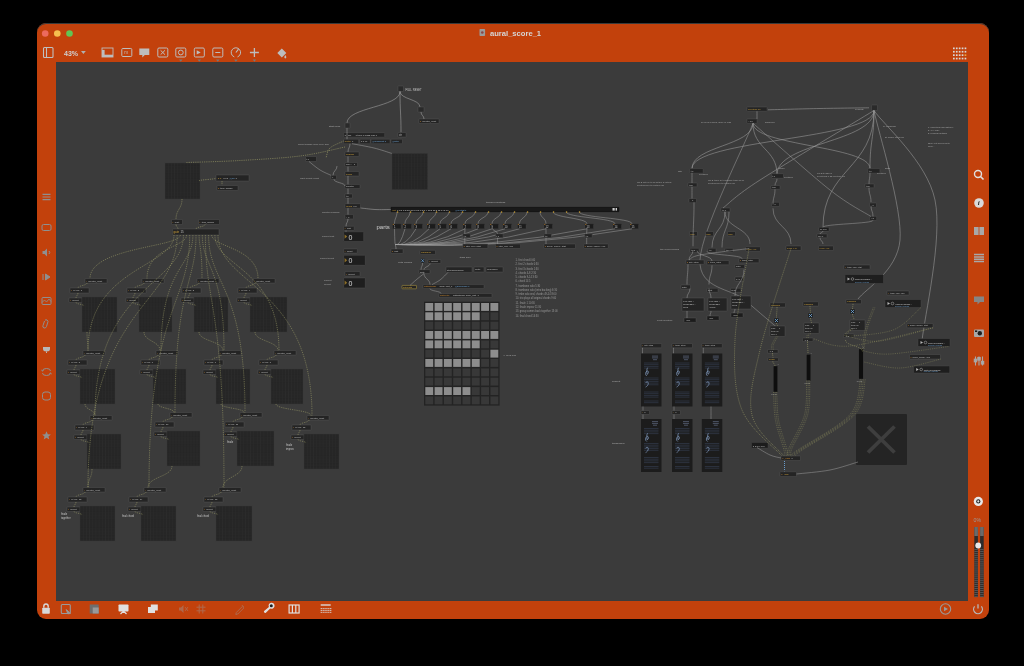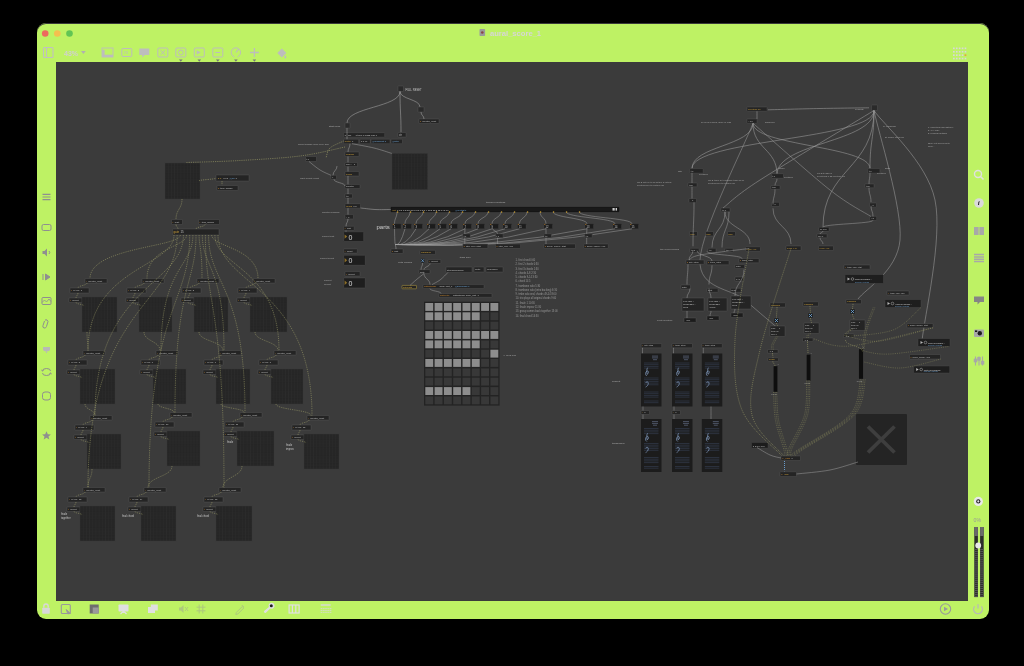--- a/index.html
+++ b/index.html
@@ -1,15 +1,15 @@
 <!DOCTYPE html>
 <html><head><meta charset="utf-8"><style>
 *{margin:0;padding:0;box-sizing:border-box;-webkit-font-smoothing:antialiased}
 html,body{width:1024px;height:666px;background:#000;overflow:hidden;font-family:"Liberation Sans",sans-serif}
-#win{position:absolute;left:36.5px;top:23px;width:952px;height:596px;background:#bef264;border-radius:9px;overflow:hidden;box-shadow:inset 0 1px 0 #3a3a3a}
+#win{position:absolute;left:36.5px;top:23px;width:952px;height:596px;background:#c2410c;border-radius:9px;overflow:hidden;box-shadow:inset 0 1px 0 #3a3a3a}
 #canvas{position:absolute;left:19.5px;top:39px;width:911.5px;height:538.5px;background:#3b3b3b}
 </style></head><body>
 <div id="win">
 <div id="canvas"></div>
 <svg style="position:absolute;left:19.5px;top:39px" width="911.5" height="538.5" viewBox="56 62 911.5 538.5" font-family="Liberation Sans, sans-serif">
       <rect x="165.0" y="163.0" width="35.0" height="36.0" fill="#262626" stroke="#383838" stroke-width="0.4"></rect>
       <path d="M168.2 163.0V199.0 M171.4 163.0V199.0 M174.5 163.0V199.0 M177.7 163.0V199.0 M180.9 163.0V199.0 M184.1 163.0V199.0 M187.3 163.0V199.0 M190.5 163.0V199.0 M193.6 163.0V199.0 M196.8 163.0V199.0" stroke="#313131" stroke-width="0.45" fill="none"></path>
       <path d="M165.0 166.3H200.0 M165.0 169.5H200.0 M165.0 172.8H200.0 M165.0 176.1H200.0 M165.0 179.4H200.0 M165.0 182.6H200.0 M165.0 185.9H200.0 M165.0 189.2H200.0 M165.0 192.5H200.0 M165.0 195.7H200.0" stroke="#2d2d2d" stroke-width="0.3" fill="none"></path>
       <rect x="216.0" y="175.0" width="33.0" height="6.0" fill="#242424" stroke="#5a5a5a" stroke-width="0.4" rx="0.5"></rect>
       <text x="217.0" y="178.9" font-size="2.5" fill="#cda03a" font-family="Liberation Sans, sans-serif">-1.1</text>

